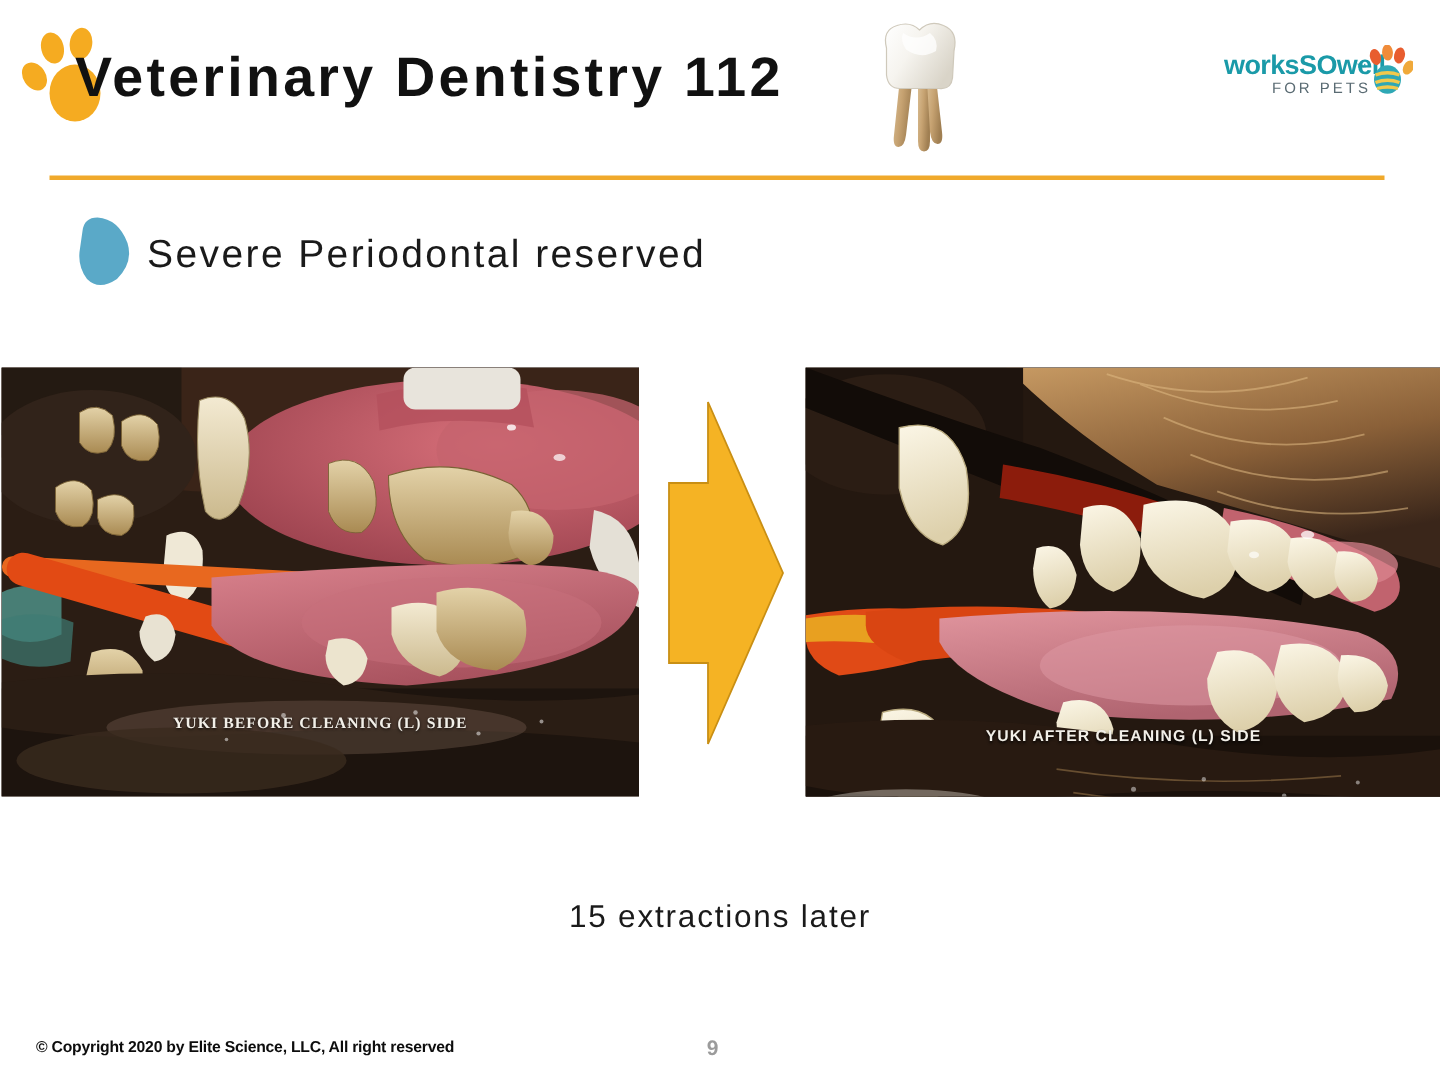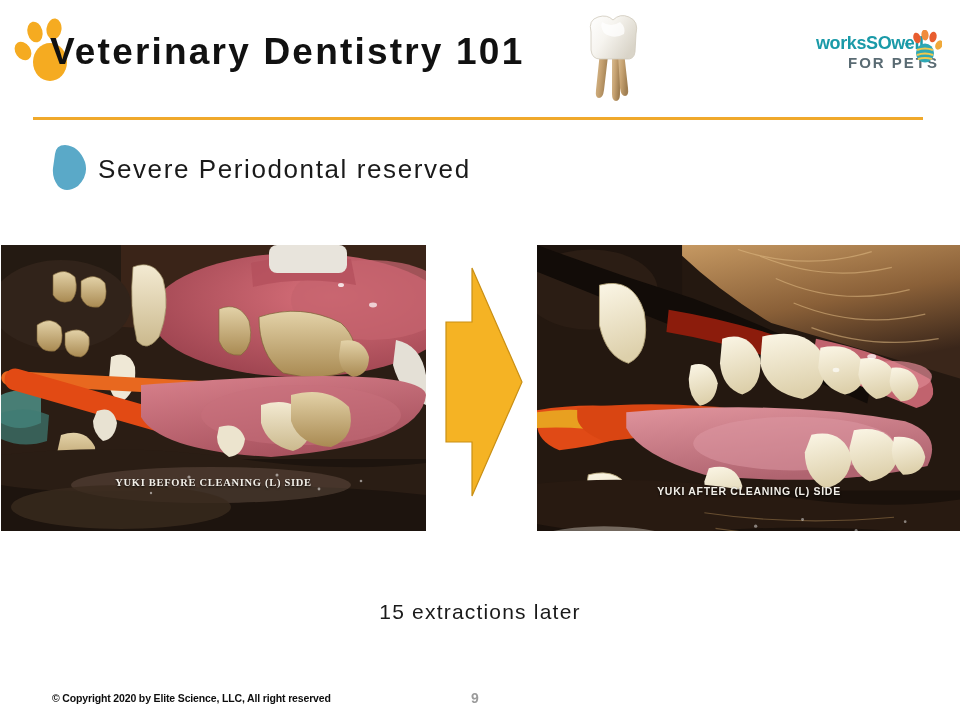--- a/index.html
+++ b/index.html
@@ -66,22 +66,22 @@
     position: absolute;
     left: 88px;
     top: 12px;
     font-size: 7px;
     color: #1a9aa8;
   }
   #brand-subtitle {
     position: absolute;
     left: 32px;
     top: 25px;
-    font-size: 15px;
-    font-weight: bold;
+    font-size: 10px;
+    font-weight: normal;
     color: #5a6b73;
     letter-spacing: 2.0px;
     line-height: 1;
     white-space: nowrap;
   }
   #brand-paw {
     position: absolute;
     left: 94px;
     top: 0px;
     width: 32px;
@@ -178,21 +178,20 @@
   
   #footer-copyright {
     position: absolute;
     left: 24px;
     top: 692px;
     font-size: 10.5px;
     font-weight: bold;
     color: #0d0d0d;
     letter-spacing: -0.15px;
     white-space: nowrap;
-    margin-left: 28px;
   }
   #footer-page-number {
     position: absolute;
     left: 455px;
     top: 690px;
     width: 40px;
     text-align: center;
     font-size: 14px;
     font-weight: bold;
     color: #9b9b9b;
@@ -205,21 +204,21 @@
 
   <div id="paw-logo">
     <svg viewBox="0 0 70 72" width="70" height="72">
       <ellipse cx="21" cy="14" rx="7.5" ry="10.5" fill="#f5ab21" transform="rotate(-14 21 14)"></ellipse>
       <ellipse cx="40" cy="11" rx="7.5" ry="10.5" fill="#f5ab21" transform="rotate(8 40 11)"></ellipse>
       <ellipse cx="9" cy="33" rx="7.5" ry="10" fill="#f5ab21" transform="rotate(-34 9 33)"></ellipse>
       <ellipse cx="36" cy="44" rx="17" ry="19" fill="#f5ab21"></ellipse>
     </svg>
   </div>
 
-  <div id="slide-title">Veterinary Dentistry 101</div>
+  <div id="slide-title">Veterinary Dentistry 112</div>
 
   <div id="tooth-graphic">
     <svg viewBox="0 0 78 90" width="78" height="90">
       <defs>
         <linearGradient id="crownGrad" x1="0" y1="0" x2="1" y2="0.6">
           <stop offset="0%" stop-color="#ffffff"></stop>
           <stop offset="45%" stop-color="#f6f4ef"></stop>
           <stop offset="100%" stop-color="#d9d4c8"></stop>
         </linearGradient>
         <linearGradient id="rootGrad" x1="0" y1="0" x2="1" y2="0.4">

